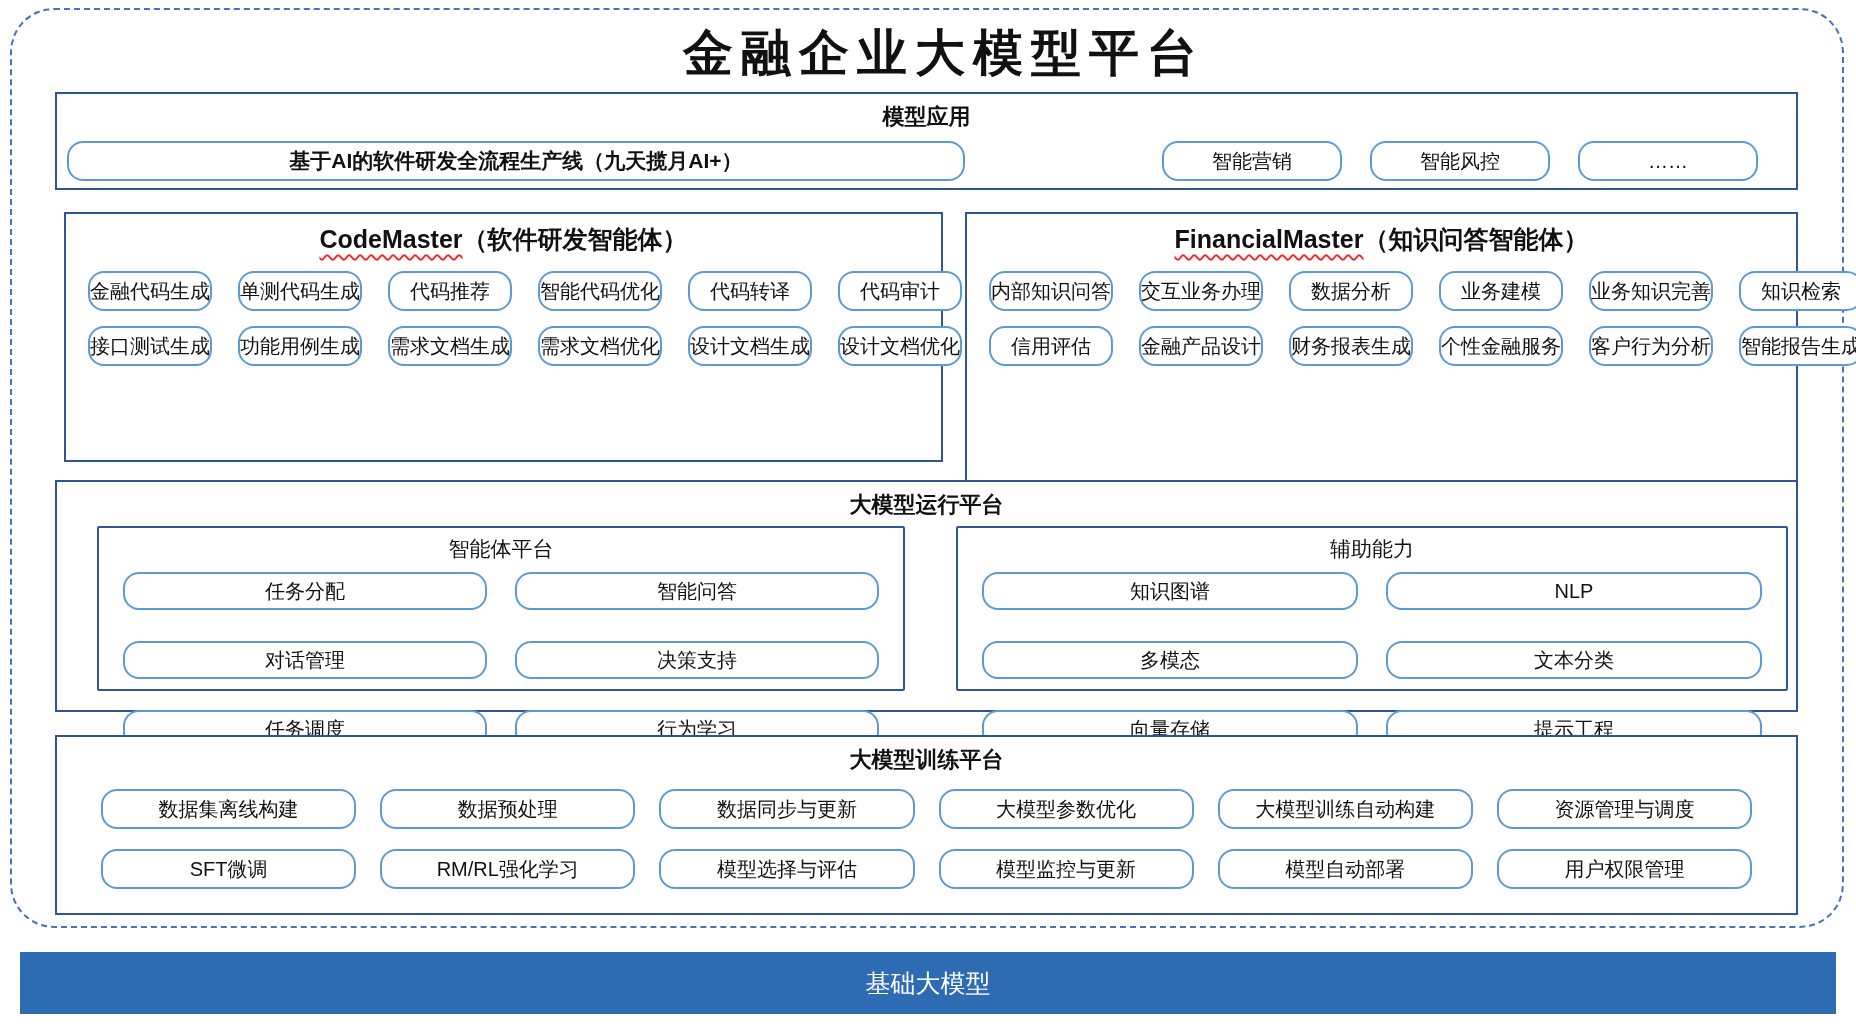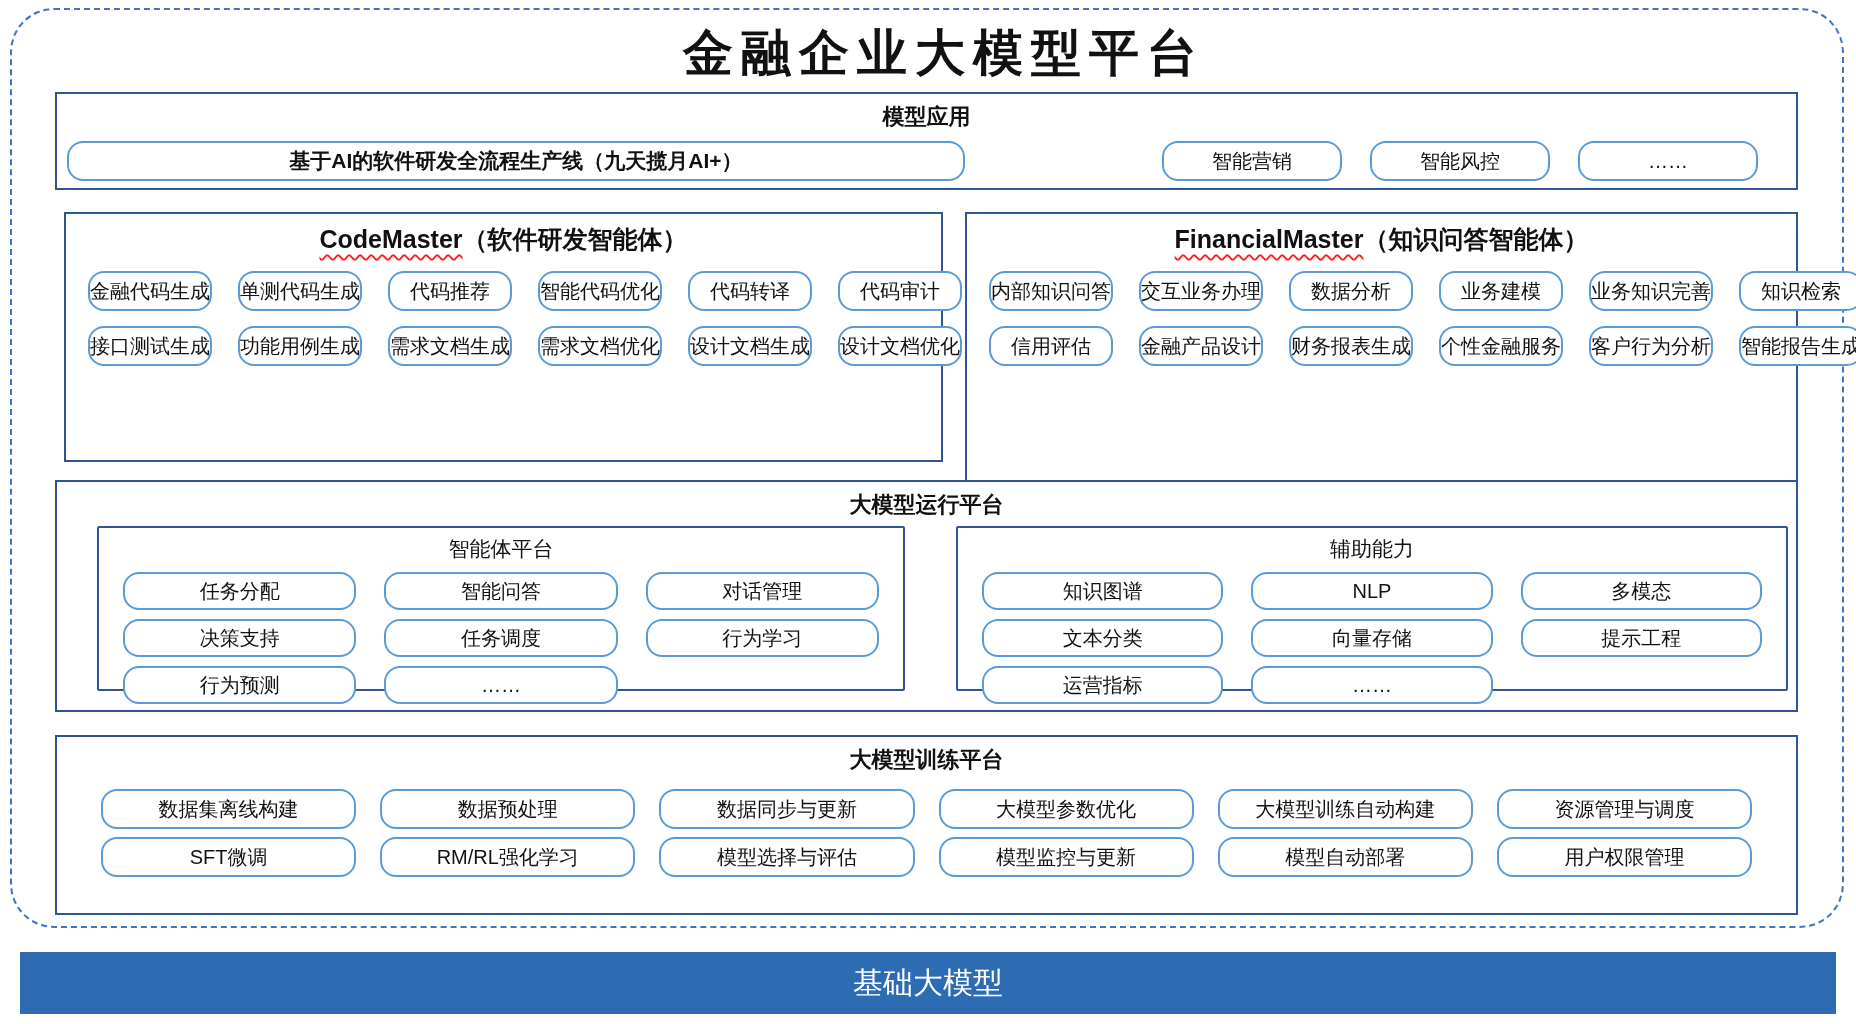--- a/index.html
+++ b/index.html
@@ -58,32 +58,32 @@
     gap:15px 26px;padding:15px 22px 0 22px;
   }
 
   
   .sec3{left:55px;top:480px;width:1743px;height:232px;}
   .sec3-row{display:flex;gap:51px;margin:6px 8px 0 40px;}
   .subbox{border:2px solid var(--section-border);border-radius:2px;height:165px;background:#fff;}
   .subboxL{width:810px;}
   .subboxR{width:834px;}
   .subbox-title{text-align:center;font-size:21px;margin-top:7px;}
-  .grid4{display:grid;grid-template-columns:repeat(3,1fr);gap:9px 28px;padding:9px 24px 0 24px;}
+  .grid4{display:grid;grid-template-columns:repeat(2,1fr);gap:31px 28px;padding:9px 24px 0 24px;}
   .grid4 .box{height:38px;}
 
   
   .sec4{left:55px;top:735px;width:1743px;height:180px;}
-  .grid6{display:grid;grid-template-columns:repeat(6,1fr);gap:8px 24px;padding:14px 44px 0 44px;}
+  .grid6{display:grid;grid-template-columns:repeat(6,1fr);gap:20px 24px;padding:14px 44px 0 44px;}
 
   
   .foundation{
     position:absolute;left:20px;top:952px;width:1816px;height:62px;
     background:var(--foundation-bg);color:var(--foundation-text);
-    display:flex;align-items:center;justify-content:center;font-size:30px;
+    display:flex;align-items:center;justify-content:center;font-size:25px;
   }
 </style>
 </head>
 <body>
 
 <div class="frame"></div>
 
 <h1 class="main-title">金融企业大模型平台</h1>
 
 <section class="sec sec1">

